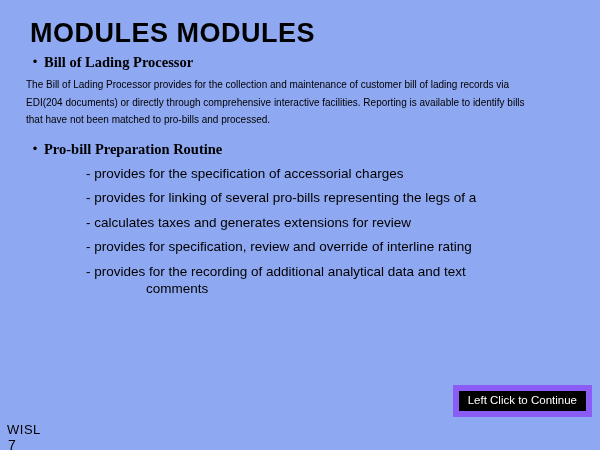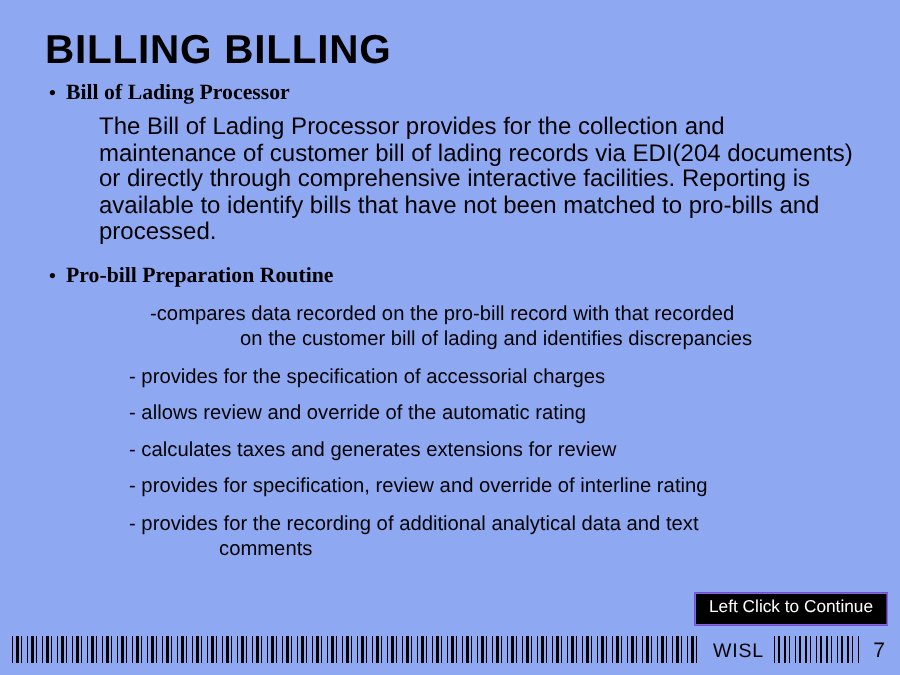--- a/index.html
+++ b/index.html
@@ -50,24 +50,23 @@
     color: #000;
   }
   .bullet-head {
     font-size: 14.5px;
     font-weight: bold;
     color: #000;
     line-height: 20px;
     font-family: Liberation Serif, serif;
   }
   .para {
-    font-size: 16px;
+    font-size: 10px;
     color: #000;
     line-height: 17.5px;
-    margin-left: 40px;
     margin-top: 4px;
     width: 512px;
   }
   .sub-list {
     margin-left: 60px;
     margin-top: 6px;
     width: 470px;
   }
   .sub-item {
     font-size: 13.5px;
@@ -84,33 +83,34 @@
     margin-left: 14px;
   }
   .continue-btn {
     position: absolute;
     right: 8px;
     bottom: 33px;
     background: #000;
     color: #fff;
     font-size: 11.5px;
     padding: 3px 9px 4px 9px;
-    border: 1px solid #8b5cf6;
+    border: 6px solid #8b5cf6;
     line-height: 13px;
     white-space: nowrap;
     margin-top: 47px;
   }
   .footer {
     position: absolute;
     left: 0;
     bottom: 6px;
     width: 600px;
     height: 22px;
     display: flex;
-    align-items: center;
+    align-items: flex-start;
+    flex-direction: column;
   }
   .barcode-left {
     flex: 1 1 auto;
     height: 18px;
     margin-left: 8px;
     background-image: repeating-linear-gradient(
       to right,
       #000 0px, #000 1px,
       transparent 1px, transparent 3px,
       #000 3px, #000 5px,
@@ -140,47 +140,41 @@
     font-size: 14px;
     color: #000;
     padding: 0 10px 0 8px;
   }
 </style>
 </head>
 <body>
 
 <div class="slide">
 
-  <div class="title">BILLING BILLING</div>
+  <div class="title">MODULES MODULES</div>
 
   <div class="body-area">
 
     <div class="bullet-row">
       <span class="bullet-mark">•</span>
       <span class="bullet-head">Bill of Lading Processor</span>
     </div>
     <div class="para">The Bill of Lading Processor provides for the collection and maintenance of customer bill of lading records via EDI(204 documents) or directly through comprehensive interactive facilities. Reporting is available to identify bills that have not been matched to pro-bills and processed.</div>
 
     <div class="bullet-row" style="margin-top:10px;">
       <span class="bullet-mark">•</span>
       <span class="bullet-head">Pro-bill Preparation Routine</span>
     </div>
 
     <div class="sub-list">
-      <div class="sub-item first">
-        <span>-compares data recorded on the pro-bill record with that recorded</span>
-        <span class="cont">on the customer bill of lading and identifies discrepancies</span>
-      </div>
       <div class="sub-item">
         <span>- provides for the specification of accessorial charges</span>
       </div>
       <div class="sub-item">
-      </div>
-      <div class="sub-item">
-        <span>- allows review and override of the automatic rating</span>
+        <span>- provides for linking of several pro-bills representing the legs of a</span>
       </div>
       <div class="sub-item">
         <span>- calculates taxes and generates extensions for review</span>
       </div>
       <div class="sub-item">
         <span>- provides for specification, review and override of interline rating</span>
       </div>
       <div class="sub-item">
         <span>- provides for the recording of additional analytical data and text</span>
         <span class="cont">comments</span>

